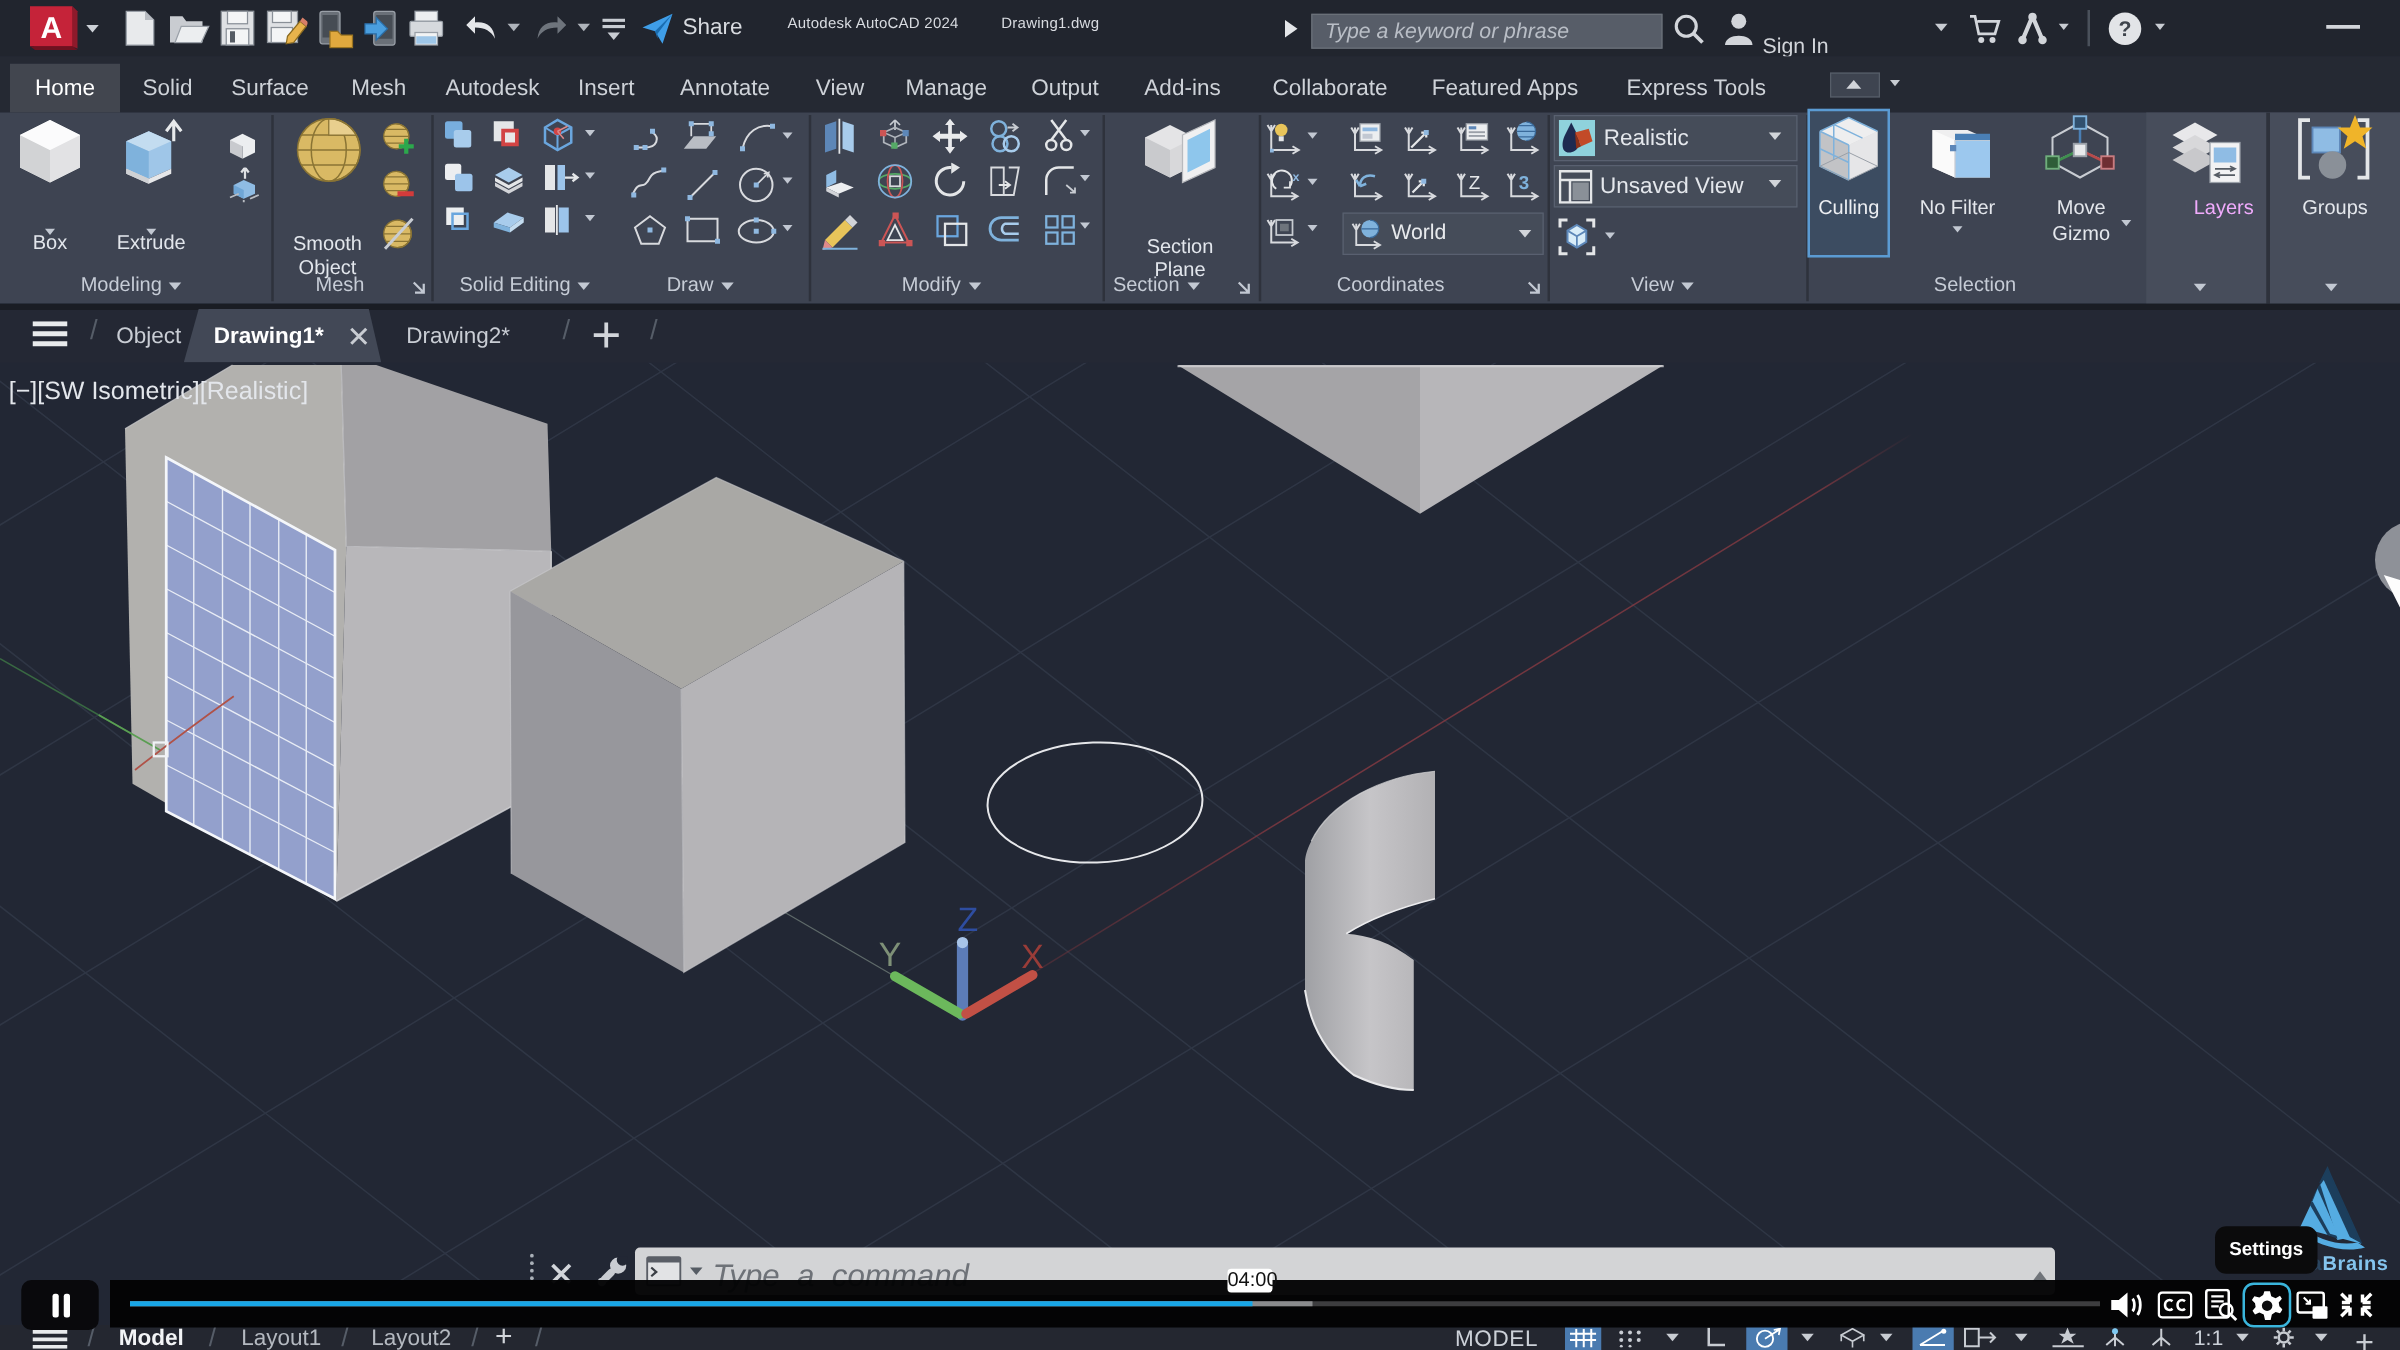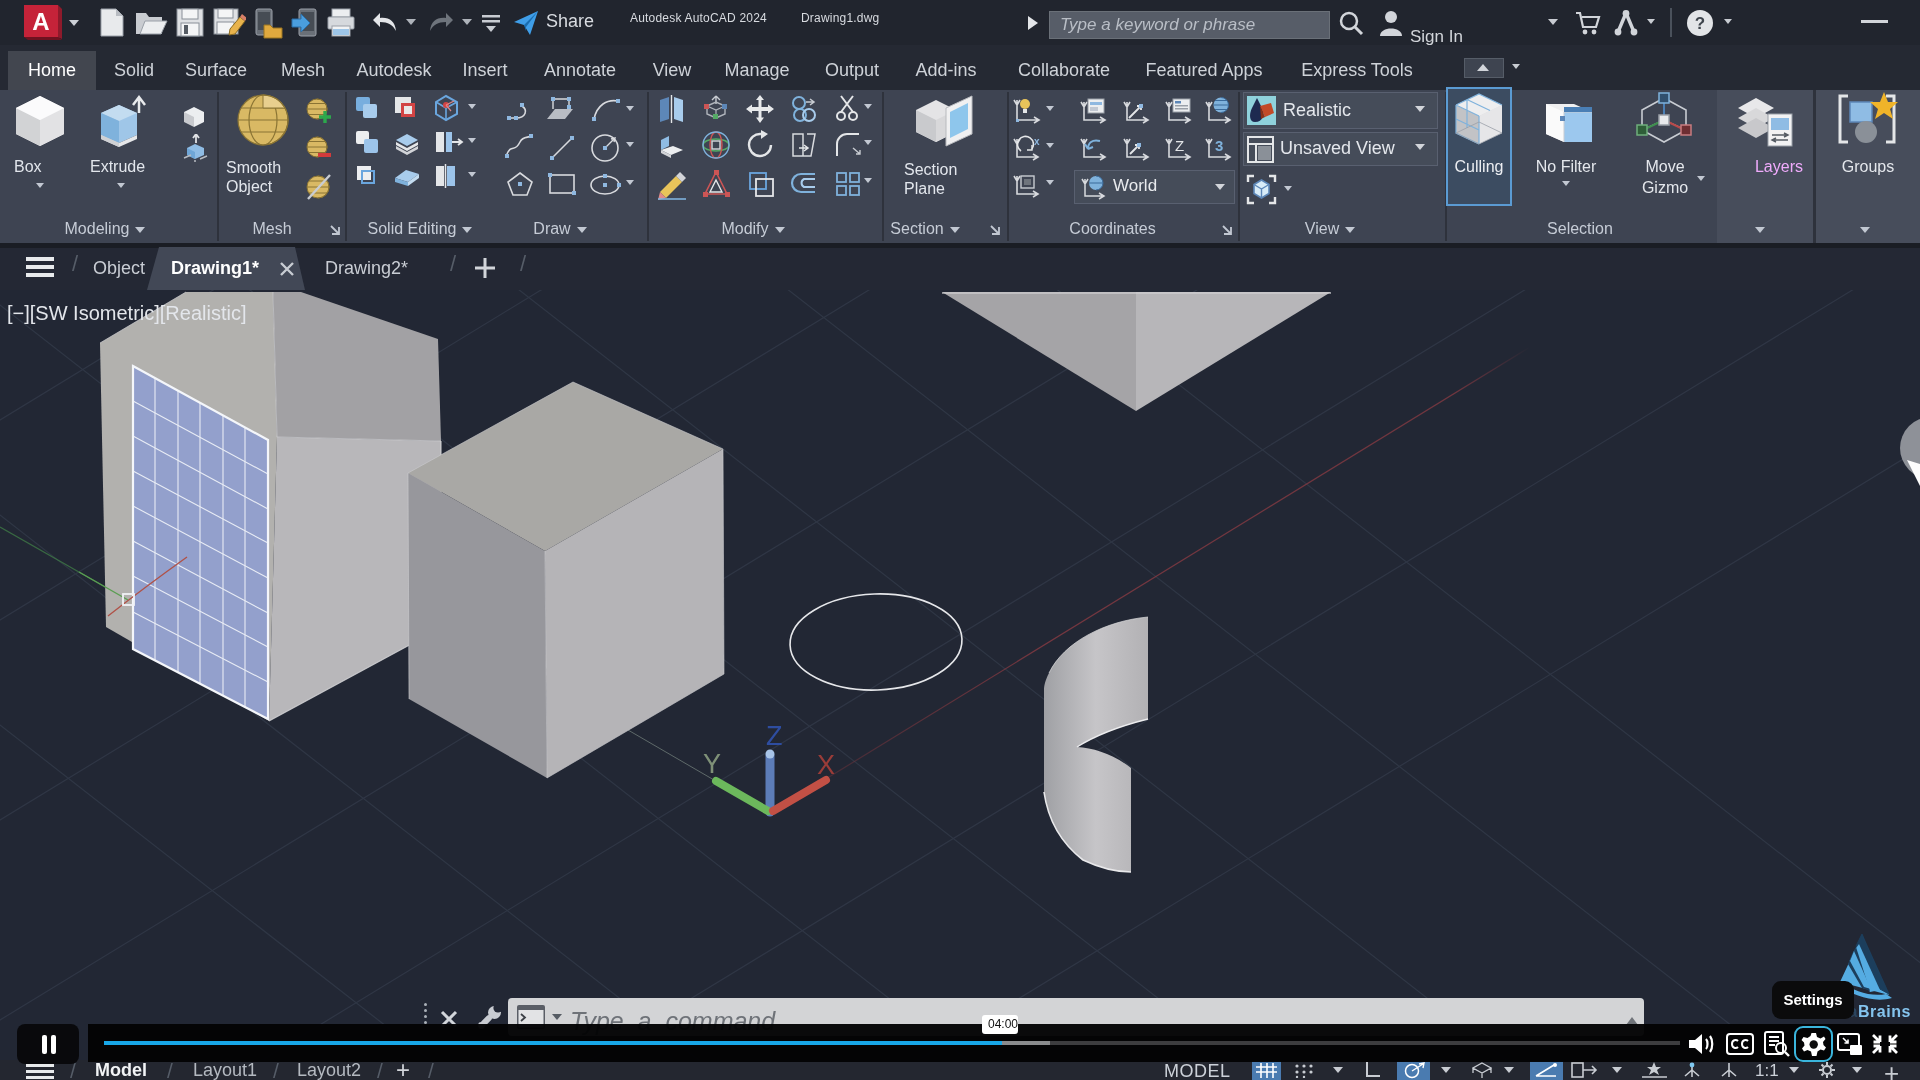--- a/index.html
+++ b/index.html
@@ -17,21 +17,21 @@
 
 #tabrow { position:absolute; left:0; top:45px; width:1920px; height:45px; background:#252933; }
 .rtab { position:absolute; top:6px; height:39px; line-height:38px; font-size:18px; color:#ced2d8; text-align:center; }
 #tab-home { background:#42464f; color:#fff; }
 
 
 #ribbon { position:absolute; left:0; top:0; width:1920px; height:243px; }
 .psep { position:absolute; top:92px; width:2px; height:149px; background:#2e323c; }
 .plabel { position:absolute; top:218px; height:25px; line-height:22px; font-size:16px; color:#c6ccd6; text-align:center; white-space:nowrap; }
 .dcaret { display:inline-block; width:0; height:0; border-left:5px solid transparent; border-right:5px solid transparent; border-top:6px solid #c2c8d2; margin-left:6px; vertical-align:middle; }
-.biglabel { position:absolute; font-size:16px; color:#e2e6ec; line-height:19px; white-space:nowrap; }
+.biglabel { position:absolute; font-size:16px; color:#e2e6ec; text-align:center; line-height:19px; white-space:nowrap;margin-top:28px; }
 .smallcaret { position:absolute; width:0; height:0; border-left:4px solid transparent; border-right:4px solid transparent; border-top:5px solid #c2c8d2; }
 
 
 #filetabs { position:absolute; left:0; top:243px; width:1920px; height:47px; background:#242834; }
 .ftab { position:absolute; top:4px; height:43px; line-height:42px; font-size:18px; color:#c9cdd4; }
 .fslash { position:absolute; top:8px; font-size:22px; color:#565d68; font-weight:300; }
 
 
 #viewport { position:absolute; left:0; top:290px; width:1920px; height:790px; background:#222734; overflow:hidden; }
 #vplabel { position:absolute; left:7px; top:12px; font-size:20px; color:#e3e6eb; }
@@ -794,21 +794,21 @@
   <div class="caret" style="left:552px;top:1014px;border-top-color:#565c64"></div>
   <div class="abs" style="left:570px;top:1007px;font-size:25px;font-style:italic;color:#6e7278">Type &nbsp;a &nbsp;command</div>
   <svg class="abs" style="left:1625px;top:1015px" width="14" height="11" viewBox="0 0 14 11">
       <path d="M1 10 L7 2 L13 10 Z" fill="#70747a"></path>
     </svg>
 
   <div id="scrubber"></div>
   <div class="abs" style="left:104px;top:1041px;width:1576px;height:4px;background:#3d3d3f"></div>
   <div class="abs" style="left:104px;top:1041px;width:946px;height:4px;background:#8a8b8d"></div>
   <div class="abs" style="left:104px;top:1041px;width:898px;height:4px;background:#18a7e8"></div>
-  <div class="abs" style="left:982px;top:1015px;width:36px;height:19px;background:#fff;border-radius:3px;font-size:12px;color:#111;text-align:right;line-height:19px;font-family:'Liberation Sans'">04:00</div>
+  <div class="abs" style="left:982px;top:1015px;width:36px;height:19px;background:#fff;border-radius:3px;font-size:16px;color:#111;text-align:right;line-height:19px;font-family:'Liberation Sans'">04:00</div>
   <div id="pausebtn">
     <div class="abs" style="left:25px;top:11px;width:5px;height:19px;background:#fff;border-radius:2px"></div>
     <div class="abs" style="left:34px;top:11px;width:5px;height:19px;background:#fff;border-radius:2px"></div>
   </div>
 
   <div id="controls"></div>
   <svg class="abs" style="left:1687px;top:1031px" width="30" height="26" viewBox="0 0 30 26">
     <path d="M2 9 L8 9 L15 3 L15 23 L8 17 L2 17 Z" fill="#fff"></path>
     <path d="M19 8 C21 10 21 16 19 18 M23 5 C26 9 26 17 23 21" stroke="#fff" stroke-width="2.2" fill="none"></path>
   </svg>

